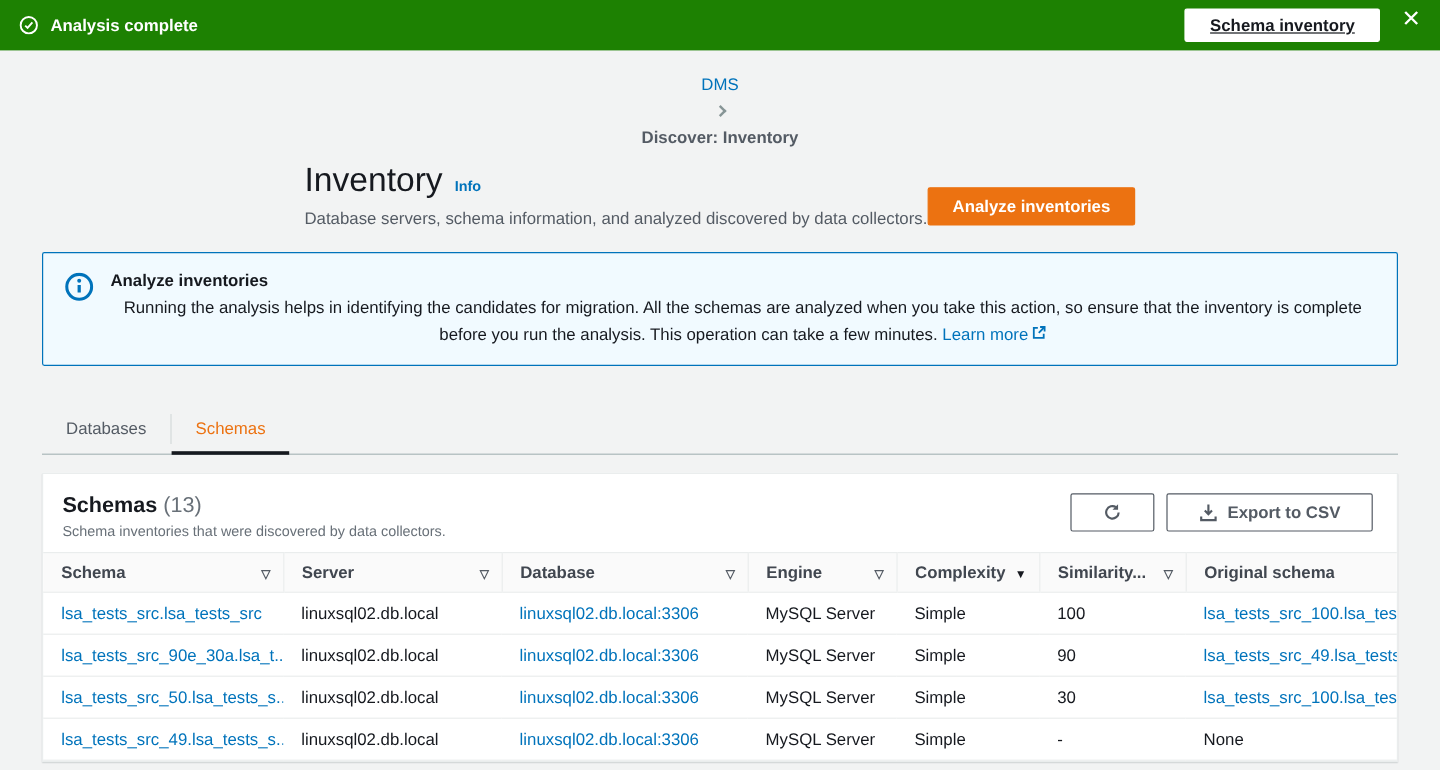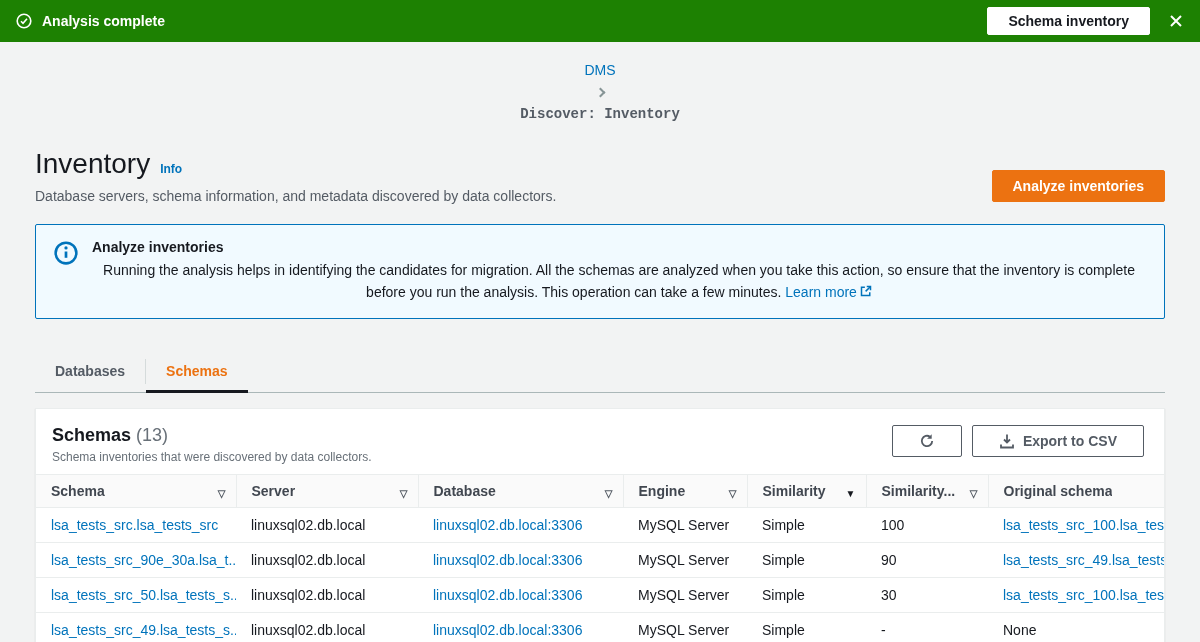--- a/index.html
+++ b/index.html
@@ -5,56 +5,56 @@
   * { margin:0; padding:0; box-sizing:border-box; }
   html,body { width:1200px; height:642px; overflow:hidden; background:#f2f3f3;
     font-family:"Liberation Sans", sans-serif; color:#16191f; }
 
   
   .flashbar { height:42px; background:#1d8102; display:flex; align-items:center;
     justify-content:space-between; padding:0 16px; }
   .flash-left { display:flex; align-items:center; gap:10px; }
   .flash-icon { display:inline-flex; width:16px; height:16px; }
   .flash-msg { color:#fff; font-weight:bold; font-size:14px; }
-  .flash-right { display:flex; align-items:center; gap:18px; }
+  .flash-right { display:flex; align-items:flex-start; gap:18px;text-decoration:underline; }
   .flash-btn { background:#fff; border:1px solid #fff; border-radius:2px; color:#16191f;
     font-weight:bold; font-size:14px; padding:5px 20px; cursor:pointer;
     font-family:"Liberation Sans", sans-serif; }
   .flash-close { display:inline-flex; width:16px; height:16px; cursor:pointer; }
 
   
   .content { padding:0 35px; }
 
   .breadcrumb { display:flex; align-items:center; gap:10px; padding:20px 0 0 0; font-size:14px;flex-direction:column; }
   .crumb-link { color:#0073bb; text-decoration:none; cursor:pointer; }
   .crumb-chev { width:7px; height:7px; border-top:2px solid #879596; border-right:2px solid #879596;
     transform:rotate(45deg); display:inline-block; margin-top:1px; }
-  .crumb-current { color:#545b64; font-weight:bold;font-family:Liberation Mono, monospace; }
-
-  .page-header { display:flex; justify-content:space-between; margin-top:26px; }
+  .crumb-current { color:#545b64; font-weight:bold; }
+
+  .page-header { display:flex; justify-content:center; margin-top:12px; }
   .page-title-row { display:flex; align-items:baseline; gap:10px; }
   .page-title { font-size:28px; font-weight:normal; color:#16191f; }
   .info-link { color:#0073bb; font-size:12px; font-weight:bold; text-decoration:none; cursor:pointer; }
   .page-desc { font-size:14px; color:#545b64; margin-top:8px; }
   .primary-btn { background:#ec7211; border:1px solid #ec7211; border-radius:2px; color:#fff;
     font-weight:bold; font-size:14px; padding:6px 20px; height:32px; margin-top:22px;
     cursor:pointer; font-family:"Liberation Sans", sans-serif; white-space:nowrap; }
 
   
   .alert { margin-top:20px; background:#f1faff; border:1px solid #0073bb; border-radius:2px;
     padding:14px 18px; display:flex; gap:14px; }
   .alert-icon { flex:0 0 auto; width:24px; height:24px; margin-top:2px; }
   .alert-title { font-size:14px; font-weight:bold; color:#16191f; }
   .alert-body { font-size:14px; color:#16191f; margin-top:4px; line-height:1.6;text-align:center; }
   .learn-more { color:#0073bb; text-decoration:none; cursor:pointer; }
   .ext-icon { display:inline-block; width:12px; height:12px; margin-left:3px; }
 
   
   .tabs { display:flex; align-items:stretch; margin-top:32px; border-bottom:1px solid #aab7b8; }
-  .tab { font-size:14px; font-weight:bold; color:#545b64; padding:12px 20px 13px 20px;
+  .tab { font-size:14px; font-weight:normal; color:#545b64; padding:12px 20px 13px 20px;
     cursor:pointer; position:relative;text-align:center; }
   .tab.active { color:#ec7211; }
   .tab.active::after { content:""; position:absolute; left:0; right:0; bottom:-1px; height:3px;
     background:#16191f; }
   .tab-divider { width:1px; background:#d5dbdb; margin:8px 0; }
 
   
   .panel { margin-top:15px; background:#fff; border:1px solid #eaeded;
     box-shadow:0 1px 1px 0 rgba(0,28,36,0.15); }
   .panel-head { display:flex; justify-content:space-between; padding:16px 20px 10px 16px; }
@@ -127,21 +127,21 @@
     <span class="crumb-chev"></span>
     <span class="crumb-current">Discover: Inventory</span>
   </div>
 
   <div class="page-header">
     <div>
       <div class="page-title-row">
         <h1 class="page-title">Inventory</h1>
         <a class="info-link">Info</a>
       </div>
-      <div class="page-desc">Database servers, schema information, and metadata discovered by data collectors.</div>
+      <div class="page-desc">Database servers, schema information, and analyzed discovered by data collectors.</div>
     </div>
     <button class="primary-btn">Analyze inventories</button>
   </div>
 
   <div class="alert">
     <span class="alert-icon">
       <svg viewBox="0 0 16 16" width="24" height="24">
           <circle cx="8" cy="8" r="6.9" stroke="#0073bb" stroke-width="1.7" fill="none"></circle>
           <path d="M8 7v4.2" stroke="#0073bb" stroke-width="1.8"></path>
           <circle cx="8" cy="4.6" r="1.1" fill="#0073bb"></circle>
@@ -228,21 +228,21 @@
               </div>
             </th>
           <th>
               <div class="th-inner">
                 <span class="th-label">Engine</span>
                 <span class="filter-icon">▽</span>
               </div>
             </th>
           <th>
               <div class="th-inner">
-                <span class="th-label">Similarity</span>
+                <span class="th-label">Complexity</span>
                 <span class="filter-icon filled">▼</span>
               </div>
             </th>
           <th>
               <div class="th-inner">
                 <span class="th-label">Similarity...</span>
                 <span class="filter-icon">▽</span>
               </div>
             </th>
           <th>

